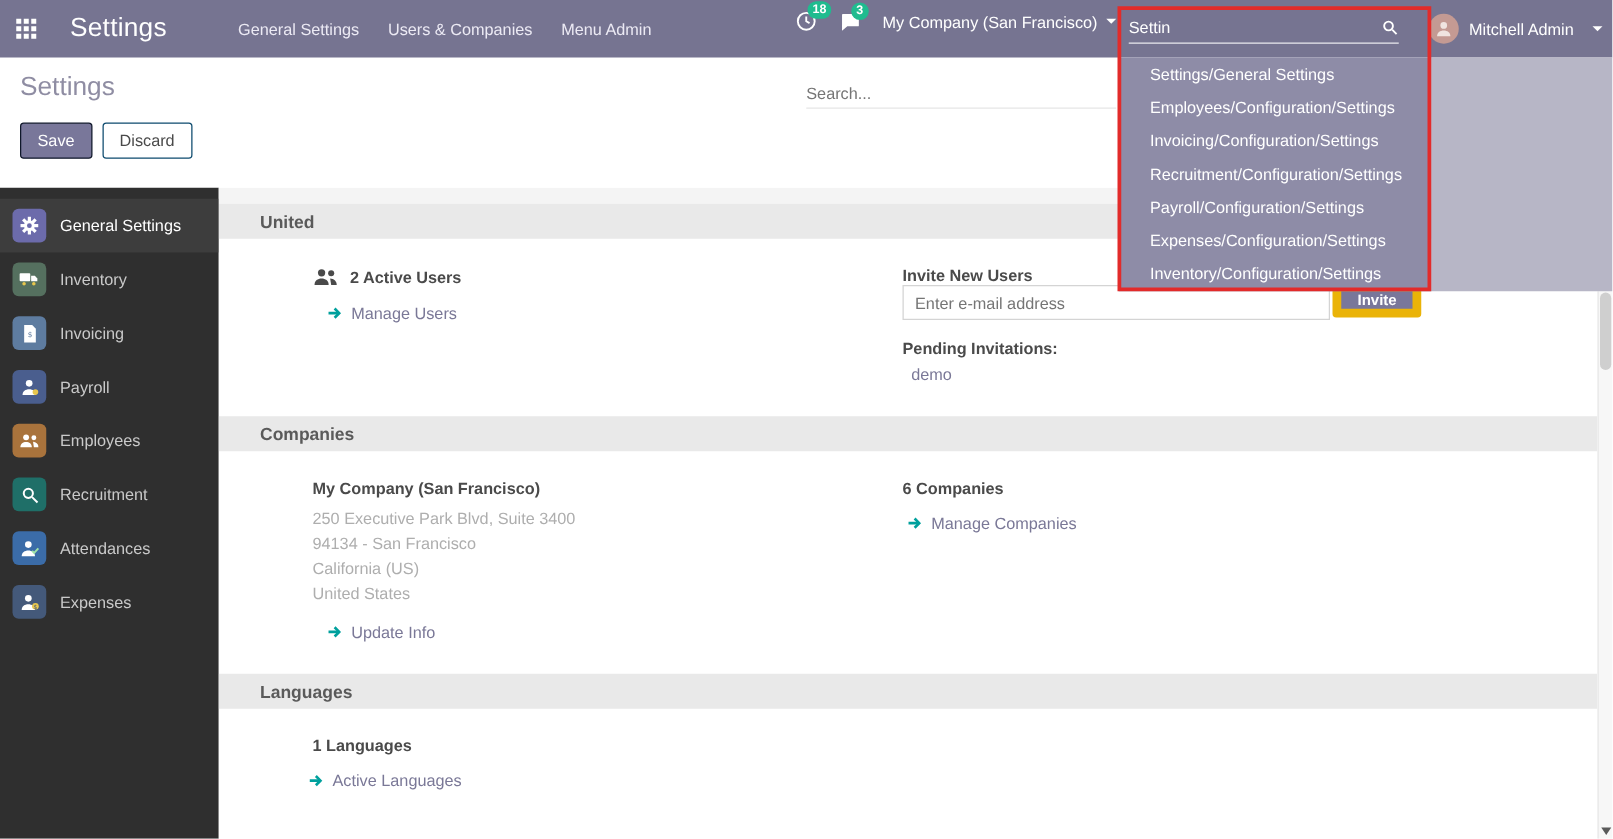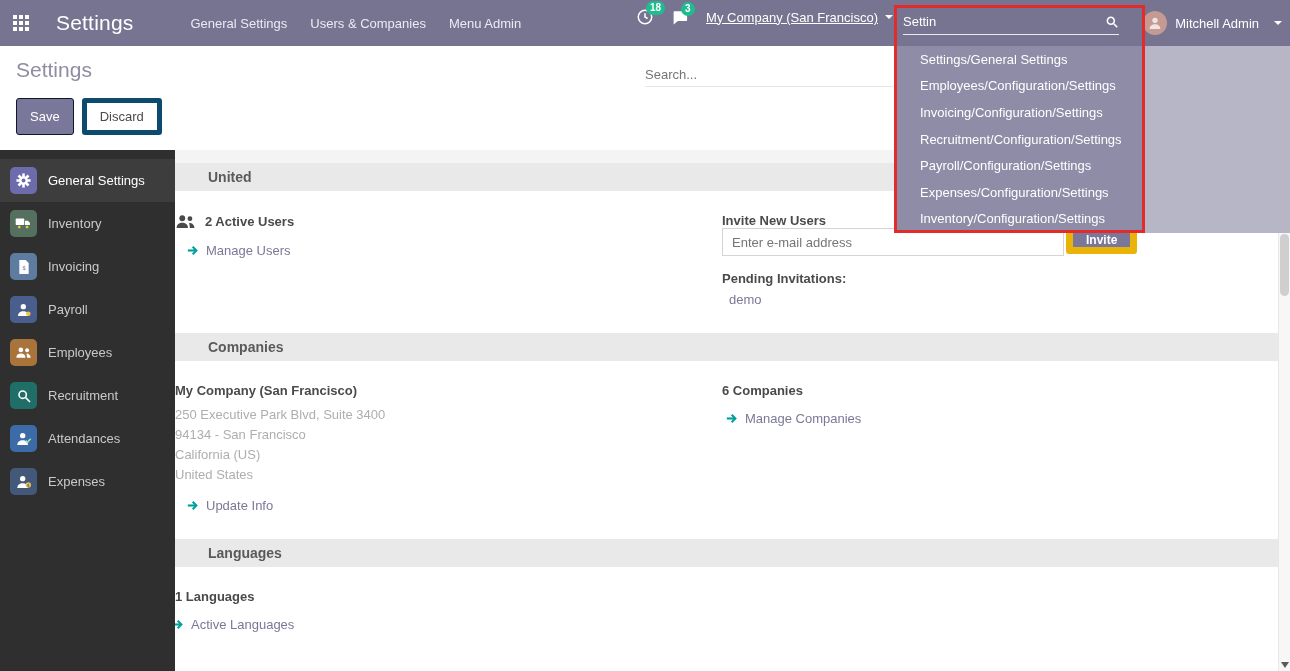--- a/index.html
+++ b/index.html
@@ -7,54 +7,54 @@
   body { font-family:"Liberation Sans", sans-serif; background:#fff; font-size:13px; }
   .screen { position:relative; width:1290px; height:671px; overflow:hidden; }
 
   
   .navbar { position:relative; height:46px; background:#767491; color:#fff; display:flex; align-items:center; z-index:20; }
   .apps-grid { width:16px; height:16px; display:grid; grid-template-columns:repeat(3,4px); grid-auto-rows:4px; gap:2px; margin-left:13px; cursor:pointer; flex:none; }
   .apps-grid span { background:#fff; width:4px; height:4px; }
   .app-title { font-size:21px; margin-left:27px; letter-spacing:.2px; white-space:nowrap; }
   .top-menu { display:flex; gap:23px; margin-left:57px; font-size:13px; color:#eceaf4; white-space:nowrap; }
   .top-menu a { cursor:pointer; }
-  .systray { position:absolute; right:397px; top:0; height:34px; display:flex; align-items:center; gap:17px;text-decoration:underline; }
+  .systray { position:absolute; right:397px; top:0; height:34px; display:flex; align-items:center; gap:17px; }
   .tray-icon { position:relative; cursor:pointer; display:flex; align-items:center; }
   .badge { position:absolute; top:-7px; left:10px; background:#1fbc8f; color:#fff; font-size:10px; line-height:10px; padding:2px 4px; border-radius:8px; font-weight:bold; }
   .company-switcher { display:flex; align-items:center; font-size:13px; cursor:pointer; white-space:nowrap; }
   .caret { display:inline-block; width:0; height:0; border-left:4px solid transparent; border-right:4px solid transparent; border-top:4px solid #fff; margin-left:7px; }
   .nav-search { position:absolute; left:903px; top:9px; width:216px; height:26px; display:flex; align-items:center; border-bottom:1px solid rgba(255,255,255,.85); z-index:45; }
   .nav-search input { flex:1; background:transparent; border:none; outline:none; color:#fff; font-size:13px; font-family:"Liberation Sans",sans-serif; }
   .nav-search svg { flex:none; cursor:pointer; }
   .user-menu { position:absolute; right:8px; top:0; height:46px; display:flex; align-items:center; gap:8px; cursor:pointer; }
   .avatar { width:24px; height:24px; border-radius:50%; background:#c49a93; display:flex; align-items:center; justify-content:center; overflow:hidden; }
   .user-name { font-size:13px; }
 
   
   .control-panel { position:relative; height:104px; background:#fff; padding:12px 16px; }
   .page-title { font-size:21px; color:#8f8da3; }
   .cp-buttons { display:flex; gap:8px; margin-top:16px; }
   .btn { font-size:13px; border-radius:3px; padding:6px 13px; cursor:pointer; font-family:"Liberation Sans",sans-serif; }
   .btn-save { background:#79779a; border:1px solid #0f172a; color:#fff; }
-  .btn-discard { background:#fff; border:5px solid #0c4a6e; color:#4a4a4a; }
+  .btn-discard { background:#fff; border:1px solid #0c4a6e; color:#4a4a4a; }
   .cp-search { position:absolute; left:645px; top:17px; width:248px; }
   .cp-search input { width:100%; border:none; border-bottom:1px solid #e6e6e6; outline:none; font-size:13px; padding:4px 0; color:#666; font-family:"Liberation Sans",sans-serif; }
 
   
   .body-row { display:flex; height:521px; }
   .sidebar { width:175px; background:#2f2f2f; padding-top:9px; flex:none; }
   .side-item { display:flex; align-items:center; gap:11px; height:43px; padding-left:10px; color:#c9c9c9; font-size:13px; cursor:pointer; }
   .side-item.active { background:#3d3d3d; color:#fff; }
   .app-icon { width:27px; height:27px; border-radius:5px; display:flex; align-items:center; justify-content:center; flex:none; }
 
   .main { flex:1; background:#fff; margin-right:12px; overflow:hidden; }
   .top-strip { height:13px; background:#f4f4f4; }
   .section-header { background:#e9e9e9; padding:6px 33px; font-size:14px; font-weight:bold; color:#5a5a5a; }
   .section-body { display:flex; padding:22px 0 26px 0; }
-  .col-left { width:547px; flex:none; }
+  .col-left { width:547px; padding-left:75px; flex:none; }
   .col-right { flex:1; }
   .bold-line { font-size:13px; font-weight:bold; color:#4a4a4a; display:flex; align-items:center; gap:9px; }
   .link-row { display:flex; align-items:center; gap:6px; margin-top:13px; margin-left:12px; color:#7a7897; font-size:13px; cursor:pointer; }
   .addr { color:#aeaeae; font-size:13px; line-height:20px; margin-top:7px; }
   .invite-row { display:flex; align-items:flex-start; margin-top:0; }
   .invite-input { width:342px; height:28px; border:1px solid #d4d4d4; padding:0 9px; font-size:13px; color:#666; outline:none; font-family:"Liberation Sans",sans-serif; }
   .btn-invite { height:28px; margin-left:2px; margin-top:-2px; background:#79779a; border:7px solid #eab308; color:#fff; font-size:12px; font-weight:bold; border-radius:3px; padding:0 13px; cursor:pointer; }
   .pending { margin-top:15px; font-size:13px; font-weight:bold; color:#4a4a4a; }
   .demo-link { margin-top:6px; margin-left:7px; color:#7a7897; font-size:13px; cursor:pointer; }
 

